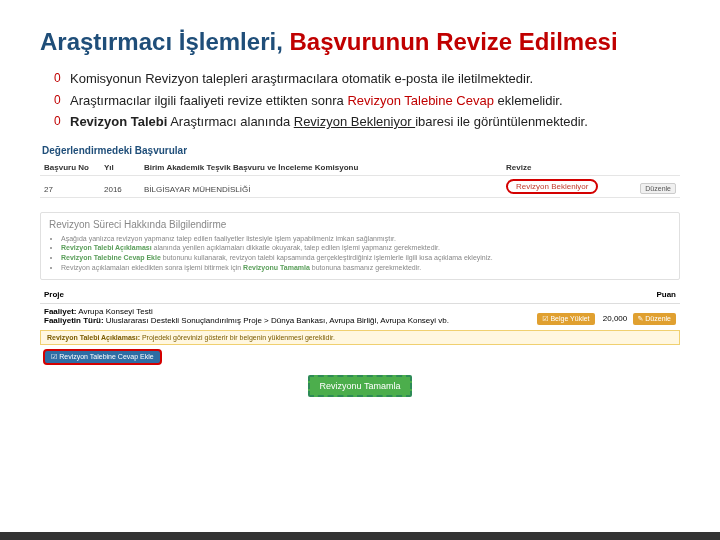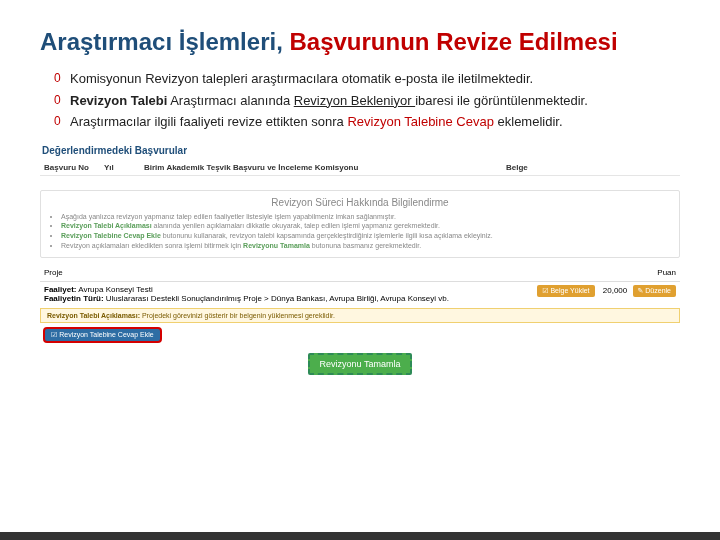--- a/index.html
+++ b/index.html
@@ -96,49 +96,49 @@
     display: inline-block;
   }
 
   .info-box {
     margin-top: 14px;
     border: 1px solid #e0e0e0;
     border-radius: 2px;
     padding: 6px 8px;
   }
   .info-title {
-    text-align: center;
+    text-align: left;
     color: #888;
     font-size: 10px;
     margin-bottom: 4px;
   }
   .info-box ul {
     margin: 0;
     padding-left: 12px;
   }
   .info-box li {
     font-size: 7px;
     color: #888;
     line-height: 1.4;
   }
   .info-box .b { color: #5a9e5a; font-weight: bold; }
 
   .proj-head {
     display: flex;
     justify-content: space-between;
-    font-weight: normal;
+    font-weight: bold;
     font-size: 8px;
     padding: 4px;
     border-bottom: 1px solid #ddd;
     margin-top: 6px;
   }
   .proj-row {
     display: flex;
     justify-content: space-between;
-    align-items: flex-start;
+    align-items: flex-end;
     font-size: 8px;
     padding: 3px 4px;
   }
   .btn-warn, .btn-blue, .btn-green {
     border-radius: 2px;
     padding: 2px 5px;
     font-size: 7px;
     color: #fff;
     display: inline-block;
     margin-left: 3px;
@@ -178,32 +178,39 @@
 </head>
 <body>
 
 <div class="slide">
   <h1>
     <span class="t1">Araştırmacı İşlemleri, </span><span class="t2">Başvurunun Revize Edilmesi</span>
   </h1>
 
   <ul class="points">
     <li><span>Komisyonun Revizyon talepleri araştırmacılara otomatik e-posta ile iletilmektedir.</span></li>
+    <li><span>Araştırmacılar ilgili faaliyeti revize ettikten sonra </span><span style="color:#c00000">Revizyon Talebine Cevap</span><span> eklemelidir.</span></li>
     <li><b>Revizyon Talebi</b><span> Araştırmacı alanında </span><span class="u">Revizyon Bekleniyor </span><span>ibaresi ile görüntülenmektedir.</span></li>
-    <li><span>Araştırmacılar ilgili faaliyeti revize ettikten sonra </span><span style="color:#c00000">Revizyon Talebine Cevap</span><span> eklemelidir.</span></li>
   </ul>
 
   <div class="panel">
     <div class="panel-title">Değerlendirmedeki Başvurular</div>
     <div class="tbl-head">
       <div class="c-no">Başvuru No</div>
       <div class="c-yr">Yıl</div>
       <div class="c-kom">Birim Akademik Teşvik Başvuru ve İnceleme Komisyonu</div>
-      <div class="c-dur">Belge</div>
+      <div class="c-dur">Revize</div>
       <div class="c-act"></div>
+    </div>
+    <div class="tbl-row">
+      <div class="c-no">27</div>
+      <div class="c-yr">2016</div>
+      <div class="c-kom">BİLGİSAYAR MÜHENDİSLİĞİ</div>
+      <div class="c-dur"><span class="pill">Revizyon Bekleniyor</span></div>
+      <div class="c-act"><span class="btn-gray">Düzenle</span></div>
     </div>
 
     <div class="info-box">
       <div class="info-title">Revizyon Süreci Hakkında Bilgilendirme</div>
       <ul>
         <li><span>Aşağıda yanlızca revizyon yapmanız talep edilen faaliyetler listesiyle işlem yapabilmeniz imkan sağlanmıştır.</span></li>
         <li><span class="b">Revizyon Talebi Açıklaması</span><span> alanında yenilen açıklamaları dikkatle okuyarak, talep edilen işlemi yapmanız gerekmektedir.</span></li>
         <li><span class="b">Revizyon Talebine Cevap Ekle</span><span> butonunu kullanarak, revizyon talebi kapsamında gerçekleştirdiğiniz işlemlerle ilgili kısa açıklama ekleyiniz.</span></li>
         <li><span>Revizyon açıklamaları ekledikten sonra işlemi bitirmek için </span><span class="b">Revizyonu Tamamla</span><span> butonuna basmanız gerekmektedir.</span></li>
       </ul>

